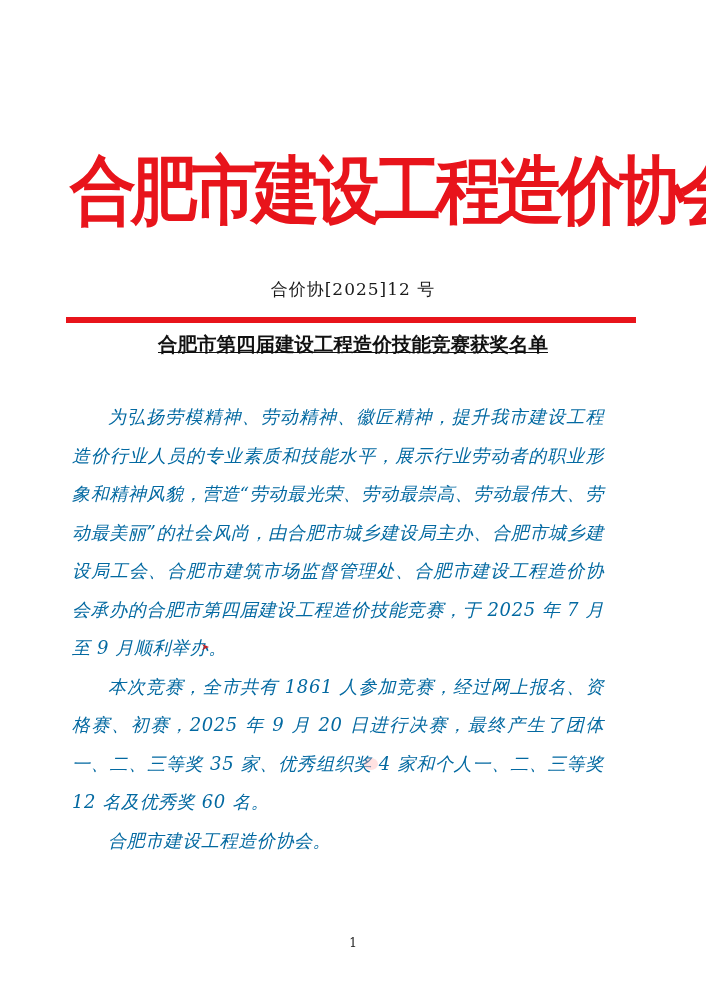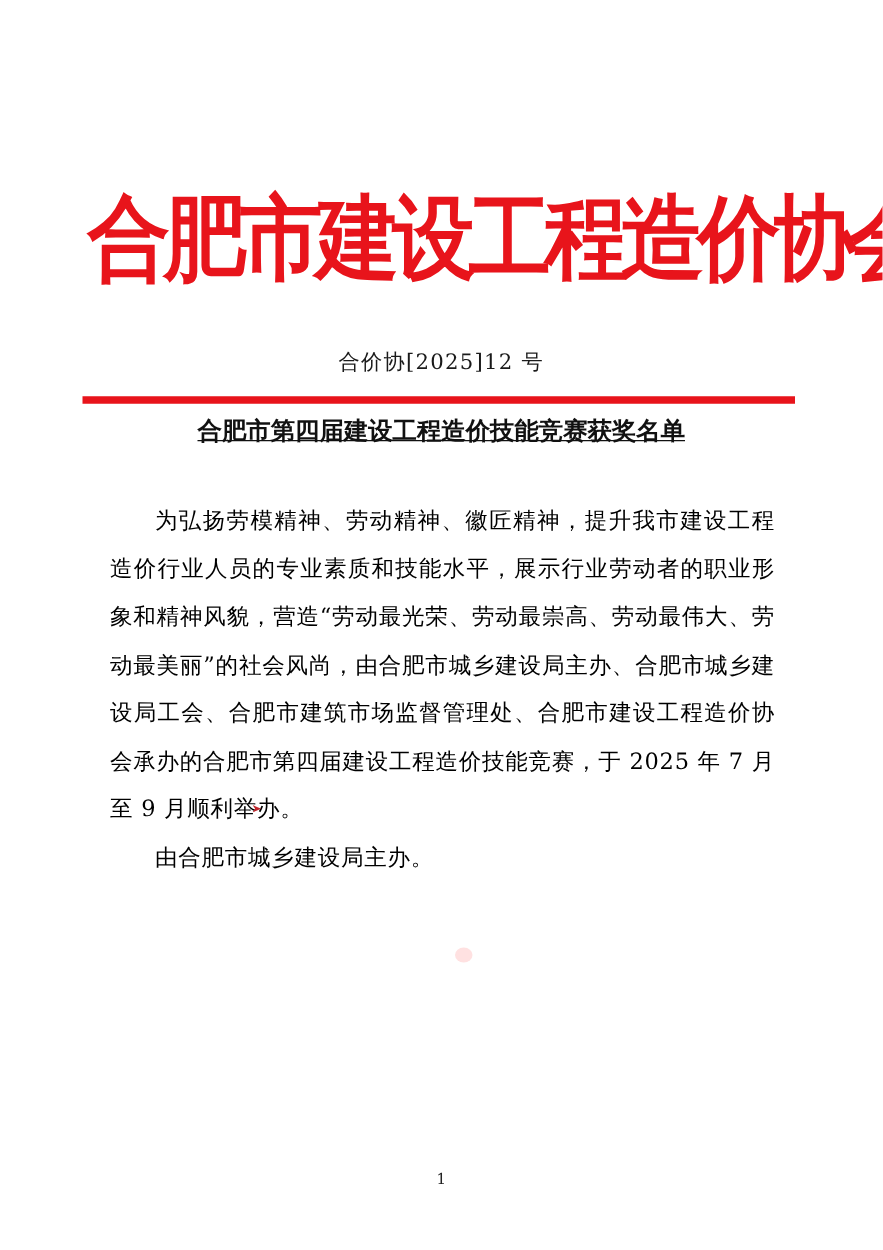--- a/index.html
+++ b/index.html
@@ -65,28 +65,29 @@
       text-align: center;
       font-family: "DejaVu Sans", "Liberation Sans", sans-serif;
       font-weight: bold;
       font-size: 19.5px;
       letter-spacing: 0px;
       color: #111111;
       text-decoration: underline;
     }
     .body-text {
       position: absolute;
-      left: 88px;
+      left: 72px;
       top: 398px;
       width: 532px;
       font-size: 18px;
       line-height: 38.5px;
-      color: #000000;
+      color: #0369a1;
       text-align: justify;
       letter-spacing: 0.6px;
+      font-style: italic;
     }
     .para {
       margin: 0;
       text-indent: 2em;
     }
     .red-mark {
       position: absolute;
       left: 202px;
       top: 644px;
       width: 7px;
@@ -121,21 +122,22 @@
   <div class="org-header">合肥市建设工程造价协会</div>
 
   <div class="doc-number">合价协[2025]12 号</div>
 
   <div class="red-rule"></div>
 
   <div class="doc-title">合肥市第四届建设工程造价技能竞赛获奖名单</div>
 
   <div class="body-text">
     <p class="para">为弘扬劳模精神、劳动精神、徽匠精神，提升我市建设工程造价行业人员的专业素质和技能水平，展示行业劳动者的职业形象和精神风貌，营造“劳动最光荣、劳动最崇高、劳动最伟大、劳动最美丽”的社会风尚，由合肥市城乡建设局主办、合肥市城乡建设局工会、合肥市建筑市场监督管理处、合肥市建设工程造价协会承办的合肥市第四届建设工程造价技能竞赛，于 2025 年 7 月至 9 月顺利举办。</p>
-    <p class="para">由合肥市城乡建设局主办。</p>
+    <p class="para">本次竞赛，全市共有 1861 人参加竞赛，经过网上报名、资格赛、初赛，2025 年 9 月 20 日进行决赛，最终产生了团体一、二、三等奖 35 家、优秀组织奖 4 家和个人一、二、三等奖 12 名及优秀奖 60 名。</p>
+    <p class="para">合肥市建设工程造价协会。</p>
   </div>
 
   <div class="red-mark"></div>
 
   <div class="pink-smudge"></div>
 
   <div class="page-number">1</div>
 
 </div>
 

